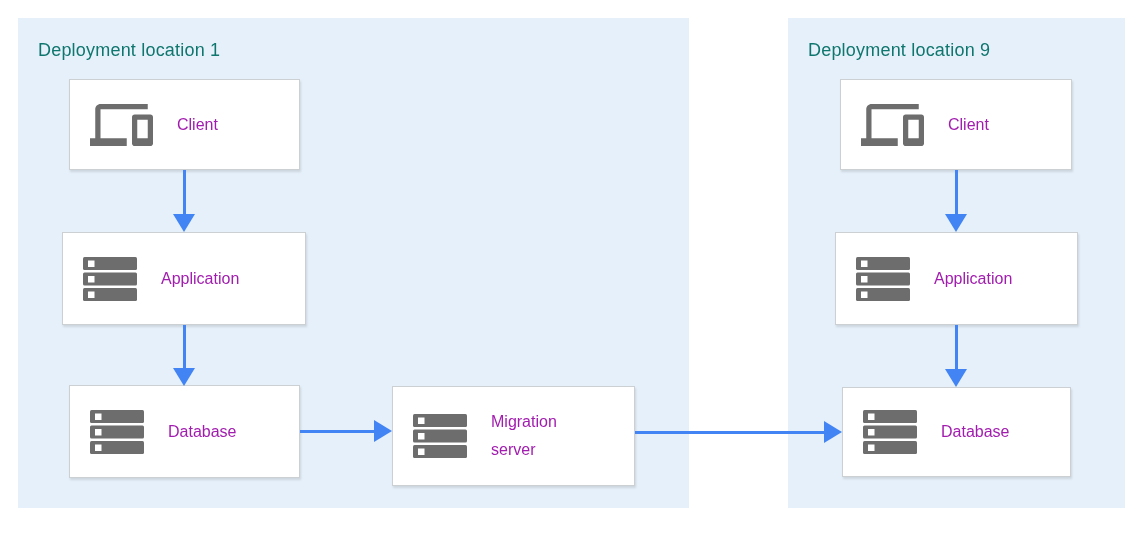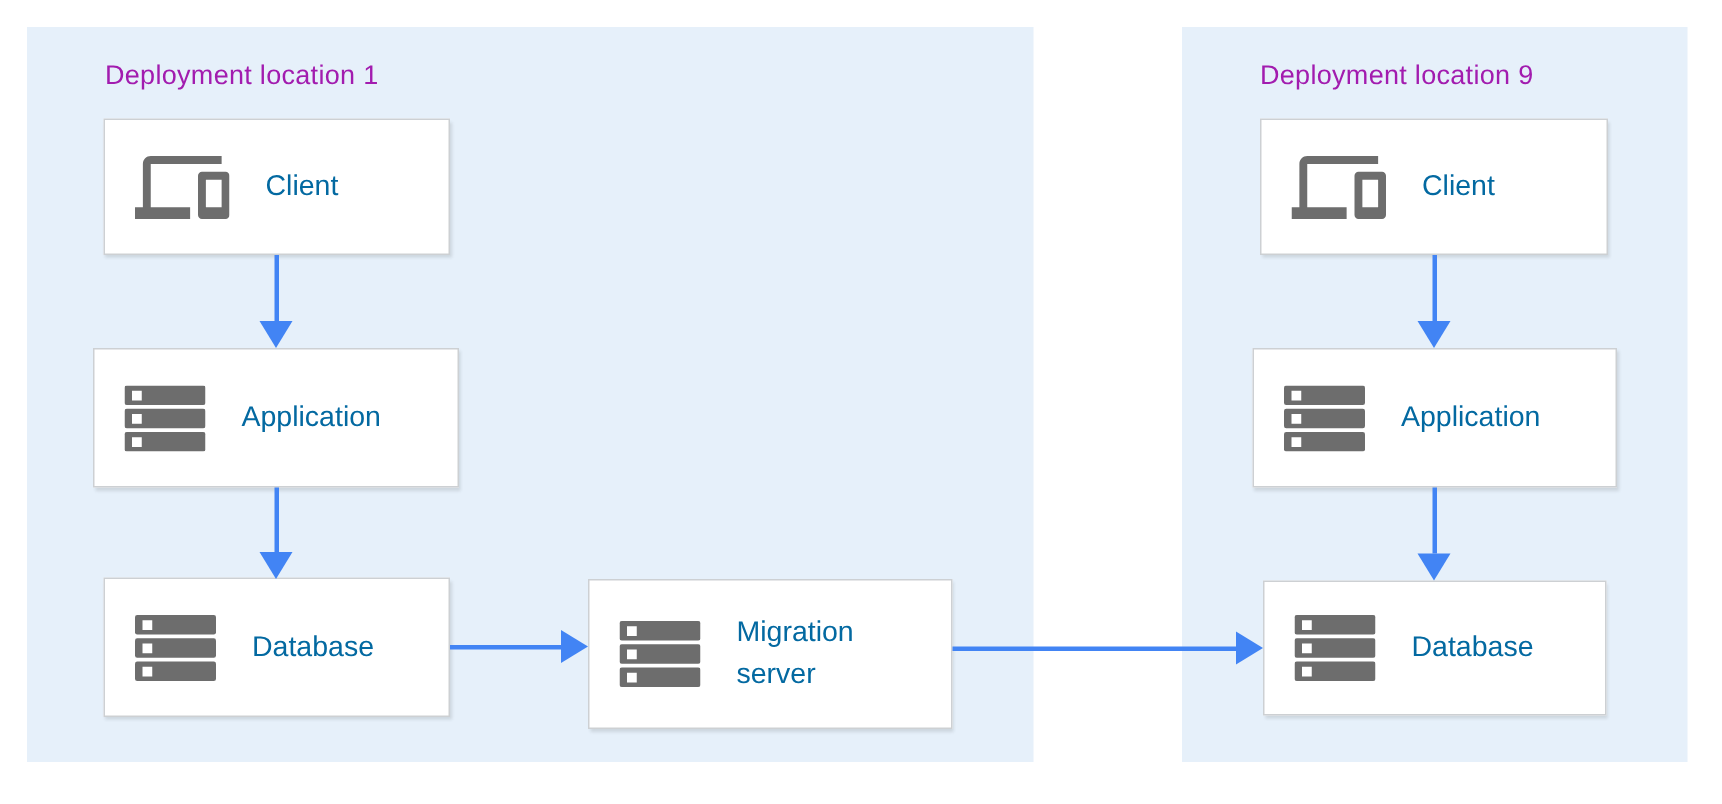--- a/index.html
+++ b/index.html
@@ -2,29 +2,29 @@
 <html><head>
 <meta charset="utf-8">
 <style>
   html,body{margin:0;padding:0;background:#ffffff;font-family:"Liberation Sans",sans-serif;}
   .canvas{position:relative;width:1148px;height:536px;background:#ffffff;overflow:hidden;}
 
   
   .panel{position:absolute;background:#e6f0fa;}
   #panel1{left:18px;top:18px;width:671px;height:490px;}
   #panel2{left:788px;top:18px;width:337px;height:490px;}
-  .panel-label{position:absolute;font-size:18px;letter-spacing:.2px;color:#a21caf;white-space:nowrap;margin-left:32px;}
+  .panel-label{position:absolute;font-size:18px;letter-spacing:.2px;color:#0f766e;white-space:nowrap;}
   #label1{left:38px;top:40px;}
   #label2{left:808px;top:40px;}
 
   
   .node{position:absolute;background:#ffffff;border:1px solid #cdd0d3;
         box-shadow:1px 2px 2px rgba(60,64,67,.15);
         display:flex;align-items:center;padding-left:20px;gap:24px;box-sizing:border-box;}
-  .node-label{font-size:19px;line-height:28px;color:#0369a1;}
+  .node-label{font-size:16px;line-height:28px;color:#a21caf;}
   #client1{left:69px;top:79px;width:231px;height:91px;}
   #app1{left:62px;top:232px;width:244px;height:93px;}
   #db1{left:69px;top:385px;width:231px;height:93px;}
   #migration{left:392px;top:386px;width:243px;height:100px;}
   #migration .node-label{width:108px;}
   #client2{left:840px;top:79px;width:232px;height:91px;}
   #app2{left:835px;top:232px;width:243px;height:93px;}
   #db2{left:842px;top:387px;width:229px;height:90px;}
   .icon{display:flex;flex:none;}
 

